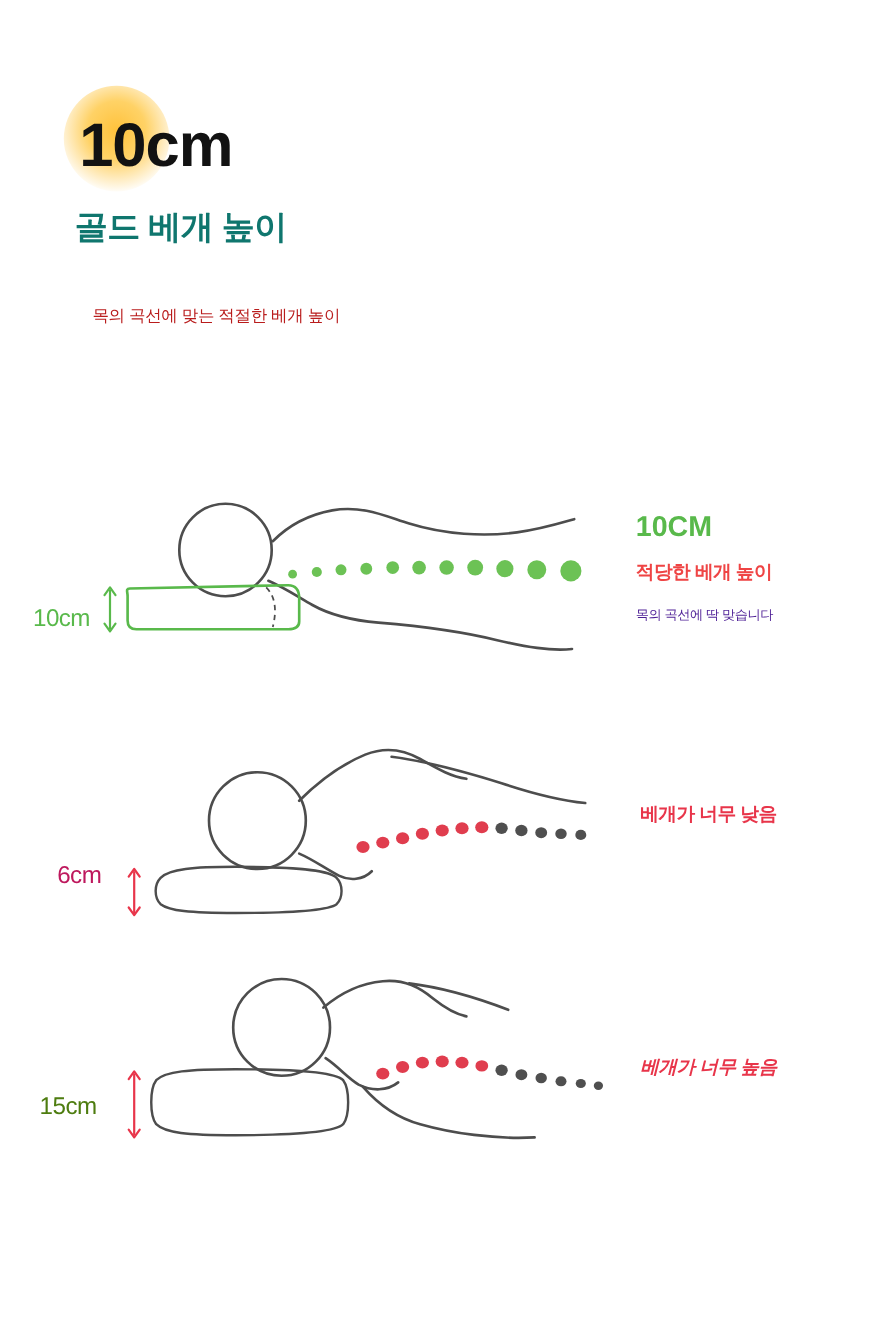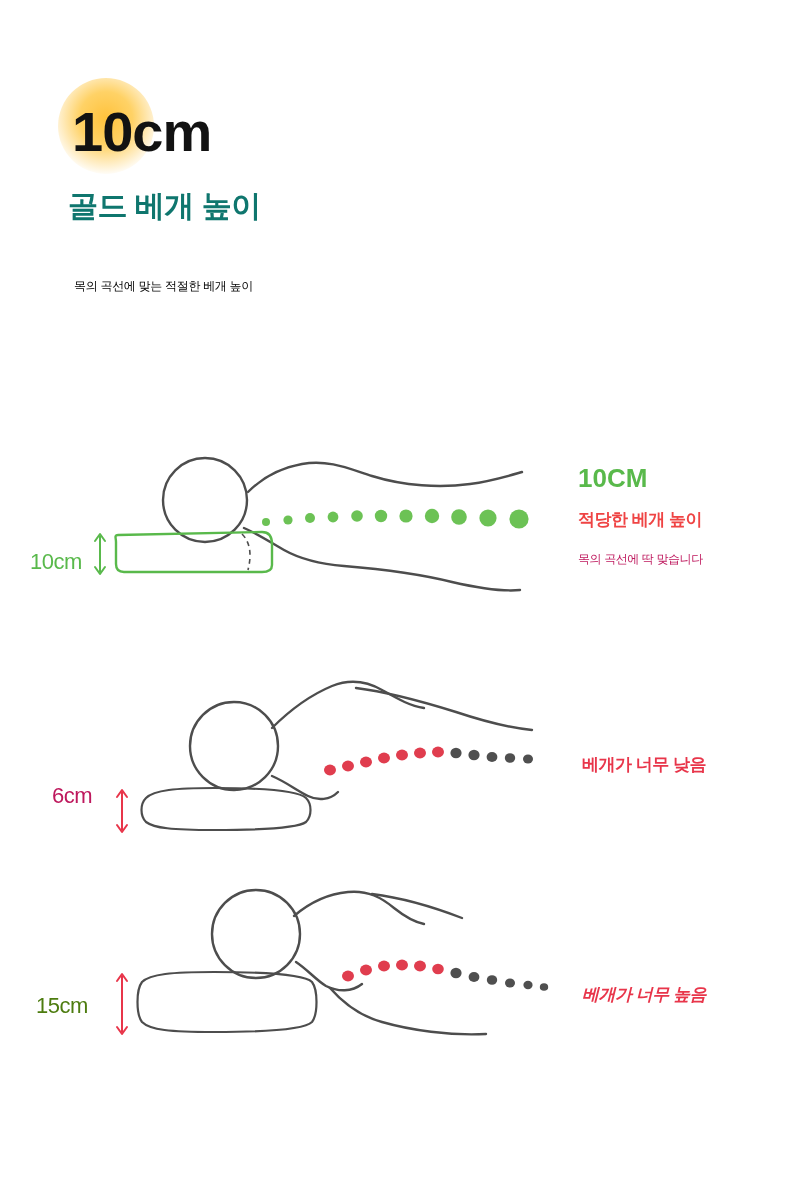--- a/index.html
+++ b/index.html
@@ -45,24 +45,24 @@
     position: absolute;
     left: 68px;
     top: 186px;
     font-size: 30px;
     font-weight: bold;
     color: #0f766e;
     letter-spacing: -0.5px;
   }
   .desc {
     position: absolute;
-    left: 74px;
+    left: 84px;
     top: 278px;
-    font-size: 12px;
-    color: #000000;
+    font-size: 15px;
+    color: #b91c1c;
     letter-spacing: -0.3px;
   }
 
   
   .figure {
     position: absolute;
     left: 0;
     width: 790px;
   }
   #figure-good { top: 430px; height: 200px; }
@@ -77,25 +77,24 @@
   }
   .label-main {
     font-size: 26px;
     font-weight: bold;
     letter-spacing: 0px;
   }
   .label-sub {
     font-size: 17px;
     font-weight: bold;
     letter-spacing: -0.5px;
-    margin-top: 25px;
   }
   .label-note {
     font-size: 12px;
-    color: #be185d;
+    color: #4c1d95;
     letter-spacing: -0.4px;
   }
   .green { color: #59b94b; }
   .red   { color: #e8354a; }
 
   #label-good { left: 578px; top: 463px; }
   #label-good .label-main { margin: 0 0 14px 0; }
   #label-good .label-sub  { margin: 0 0 20px 0; color: #ef4444;}
   #label-low  { left: 582px; top: 728px; }
   #label-high { left: 582px; top: 958px; font-style: italic; }

